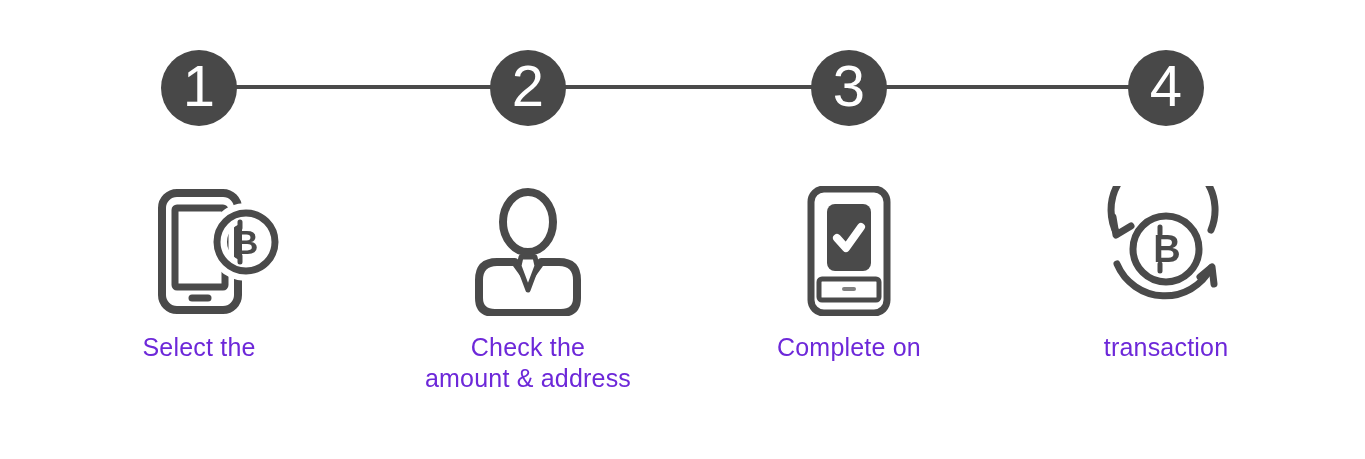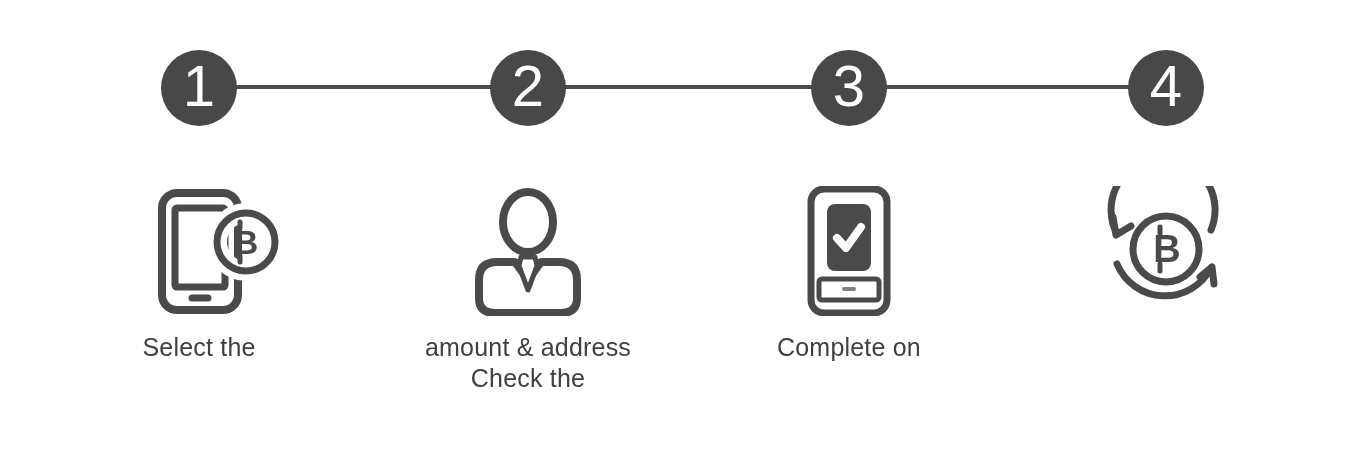--- a/index.html
+++ b/index.html
@@ -53,21 +53,21 @@
     height: 130px;
     display: flex;
     align-items: center;
     justify-content: center;
   }
   .icon-box svg { display: block; }
   .step-1 .icon-box { margin-left: 26px; } 
   .label {
     margin-top: 16px;
     text-align: center;
-    color: #404040;
+    color: #6d28d9;
     font-size: 25px;
     line-height: 31px;
     letter-spacing: 0.2px;
   }
 </style>
 </head>
 <body>
 
 <div class="canvas">
 
@@ -104,22 +104,22 @@
       <svg width="130" height="130" viewBox="0 0 130 130" fill="none">
 
         <ellipse cx="65" cy="36" rx="25" ry="30" stroke="#4a4a4a" stroke-width="8"></ellipse>
 
         <path d="M52 76 L65 94 L78 76 L96 76 Q114 76 114 94 V112 Q114 127 98 127 H32 Q16 127 16 112 V94 Q16 76 34 76 Z" stroke="#4a4a4a" stroke-width="8" stroke-linejoin="round"></path>
 
         <path d="M58 71 H72 L74 80 L65 104 L56 80 Z" stroke="#4a4a4a" stroke-width="5" stroke-linejoin="round" fill="#ffffff"></path>
       </svg>
     </div>
     <div class="label">
+      <div>Check the</div>
       <div>amount &amp; address</div>
-      <div>Check the</div>
     </div>
   </div>
 
   <div class="step step-3">
     <div class="icon"></div>
     <div class="badge">
       <span>3</span>
     </div>
     <div class="icon-box">
       <svg width="130" height="130" viewBox="0 0 130 130" fill="none">
@@ -151,16 +151,17 @@
         <path d="M59 41 V48 M59 78 V85" stroke="#4a4a4a" stroke-width="5" stroke-linecap="round"></path>
 
         <path d="M110 44 A52 52 0 1 0 16 48" stroke="#4a4a4a" stroke-width="7" stroke-linecap="round"></path>
         <path d="M30 40 L15 49 L12 31" stroke="#4a4a4a" stroke-width="7" stroke-linecap="round" stroke-linejoin="round"></path>
 
         <path d="M16 78 A52 52 0 0 0 110 82" stroke="#4a4a4a" stroke-width="7" stroke-linecap="round"></path>
         <path d="M99 91 L111 81 L113 98" stroke="#4a4a4a" stroke-width="7" stroke-linecap="round" stroke-linejoin="round"></path>
       </svg>
     </div>
     <div class="label">
+      <div>transaction</div>
     </div>
   </div>
 
 </div>
 
 </body></html>

